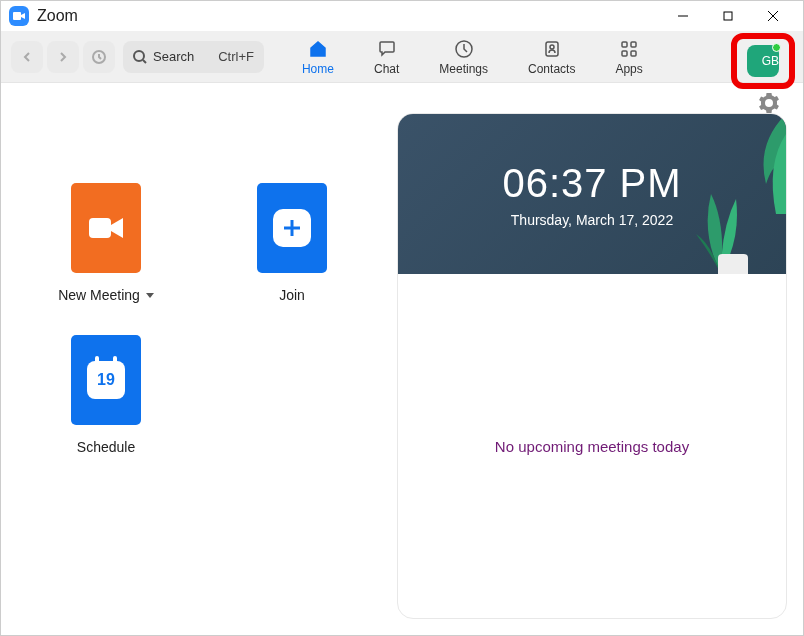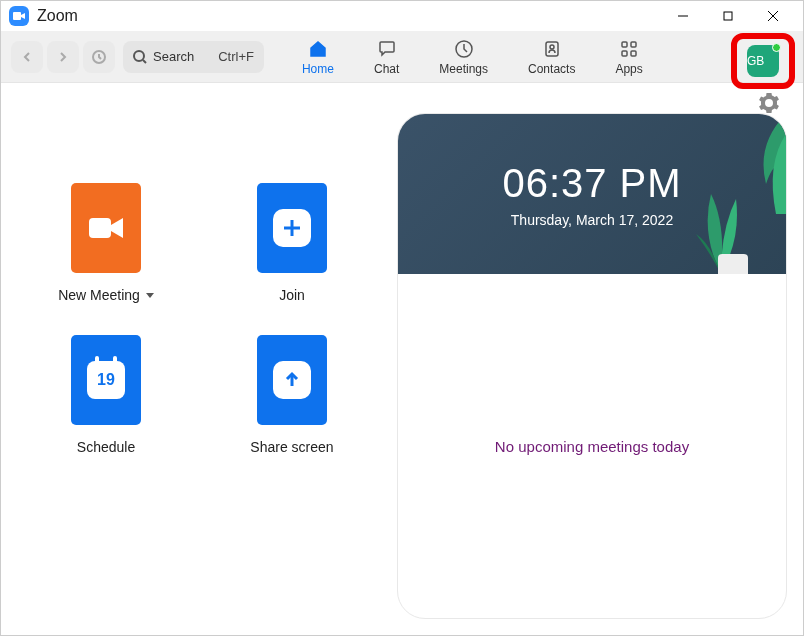--- a/index.html
+++ b/index.html
@@ -28,21 +28,21 @@
 
 .navtabs { display: flex; gap: 28px; margin-left: 28px; }
 .navtab { display: flex; flex-direction: column; align-items: center; gap: 2px; cursor: pointer; padding: 2px 6px; }
 .navtab-icon { width: 22px; height: 22px; display: flex; align-items: center; justify-content: center; }
 .navtab-icon svg { width: 20px; height: 20px; stroke: #555; stroke-width: 1.5; fill: none; }
 .navtab-label { font-size: 12px; color: #333; }
 .navtab.active .navtab-icon svg { fill: #0E72ED; stroke: #0E72ED; }
 .navtab.active .navtab-label { color: #0E72ED; font-weight: 500; }
 
 .profile-wrap { position: absolute; right: 8px; top: 2px; width: 64px; height: 56px; border: 6px solid #EE0000; border-radius: 12px; display: flex; align-items: center; justify-content: center; }
-.profile-avatar { width: 32px; height: 32px; border-radius: 8px; background: #1FA67A; color: #fff; font-size: 12px; font-weight: 500; display: flex; align-items: center; justify-content: flex-start; position: relative; cursor: pointer; }
+.profile-avatar { width: 32px; height: 32px; border-radius: 8px; background: #1FA67A; color: #fff; font-size: 12px; font-weight: 500; display: flex; align-items: center; justify-content: flex-end; position: relative; cursor: pointer; }
 .profile-status { position: absolute; width: 9px; height: 9px; background: #2ecc40; border-radius: 50%; top: -2px; right: -2px; border: 1.5px solid #fff; }
 
 .content { flex: 1; display: flex; padding: 0 16px 16px 16px; position: relative; }
 .settings-icon { position: absolute; right: 24px; top: 10px; cursor: pointer; }
 .settings-icon svg { width: 20px; height: 20px; fill: #888; }
 
 .left-pane { width: 360px; padding-top: 100px; display: flex; flex-wrap: wrap; gap: 32px 56px; padding-left: 24px; align-content: flex-start; }
 .action { width: 130px; display: flex; flex-direction: column; align-items: center; gap: 14px; }
 .action-btn { width: 70px; height: 90px; border-radius: 5px; display: flex; align-items: center; justify-content: center; cursor: pointer; }
 .orange { background: #F26D21; }
@@ -51,21 +51,21 @@
 .action-btn svg { width: 40px; height: 30px; fill: #fff; }
 .action-btn .inner svg.plus { width: 22px; height: 22px; stroke: #0E72ED; stroke-width: 3; fill: none; }
 .action-btn .inner svg.arrow { width: 18px; height: 18px; stroke: #0E72ED; stroke-width: 3; fill: none; }
 .action-label { font-size: 14px; color: #222; display: flex; align-items: center; gap: 6px; }
 .caret-down { width: 0; height: 0; border-left: 4px solid transparent; border-right: 4px solid transparent; border-top: 5px solid #555; }
 .cal-icon { width: 38px; height: 38px; background: #fff; border-radius: 8px; position: relative; }
 .cal-icon::before, .cal-icon::after { content: ""; position: absolute; width: 4px; height: 8px; background: #fff; top: -5px; border-radius: 2px; }
 .cal-icon::before { left: 8px; } .cal-icon::after { right: 8px; }
 .cal-num { position: absolute; width: 100%; text-align: center; top: 10px; color: #0E72ED; font-size: 16px; font-weight: 600; }
 
-.right-pane { flex: 1; margin-top: 30px; margin-left: 20px; border: 1px solid #e8e8e8; border-radius: 28px; overflow: hidden; display: flex; flex-direction: column; }
+.right-pane { flex: 1; margin-top: 30px; margin-left: 20px; border: 1px solid #e8e8e8; border-radius: 16px; overflow: hidden; display: flex; flex-direction: column; }
 .clock-panel { height: 160px; background: linear-gradient(135deg, #3a5268 0%, #2d4456 100%); position: relative; display: flex; flex-direction: column; align-items: center; justify-content: center; color: #fff; overflow: hidden; }
 .clock-time { font-size: 40px; font-weight: 500; letter-spacing: 1px; }
 .clock-date { font-size: 14px; margin-top: 6px; }
 .plant1 { position: absolute; right: 40px; bottom: 0; width: 50px; height: 90px; }
 .plant2 { position: absolute; right: 0; top: 0; width: 70px; height: 100px; }
 .pot { position: absolute; right: 38px; bottom: -10px; width: 30px; height: 30px; background: #eee; border-radius: 4px; }
 .meeting-panel { flex: 1; display: flex; align-items: center; justify-content: center; }
 .no-meetings { font-size: 15px; color: #701a75; }
 </style>
 </head>
@@ -219,31 +219,20 @@
 
       <div class="action">
         <div class="action-btn blue">
           <div class="cal-icon">
               <div class="cal-num">19</div>
             </div>
         </div>
         <div class="action-label">Schedule</div>
       </div>
 
-      <div class="action">
-        <div class="action-btn blue">
-          <div class="inner">
-              <svg class="arrow" viewBox="0 0 18 18">
-                <line x1="9" y1="15" x2="9" y2="3"></line>
-                <path d="M4 8 L9 3 L14 8"></path>
-              </svg>
-            </div>
-        </div>
-        <div class="action-label">Share screen</div>
-      </div>
     </div>
 
     <div class="right-pane">
       <div class="clock-panel">
         <svg class="plant2" viewBox="0 0 70 100">
             <path d="M70 0 Q40 30 50 70 Q60 40 70 60 Z" fill="#2d9b6b"></path>
             <path d="M70 20 Q50 50 60 100 L70 100 Z" fill="#35b57a"></path>
           </svg>
         <svg class="plant1" viewBox="0 0 50 90">
             <path d="M25 90 Q5 50 15 10 Q30 40 25 90 Z" fill="#2d9b6b"></path>

